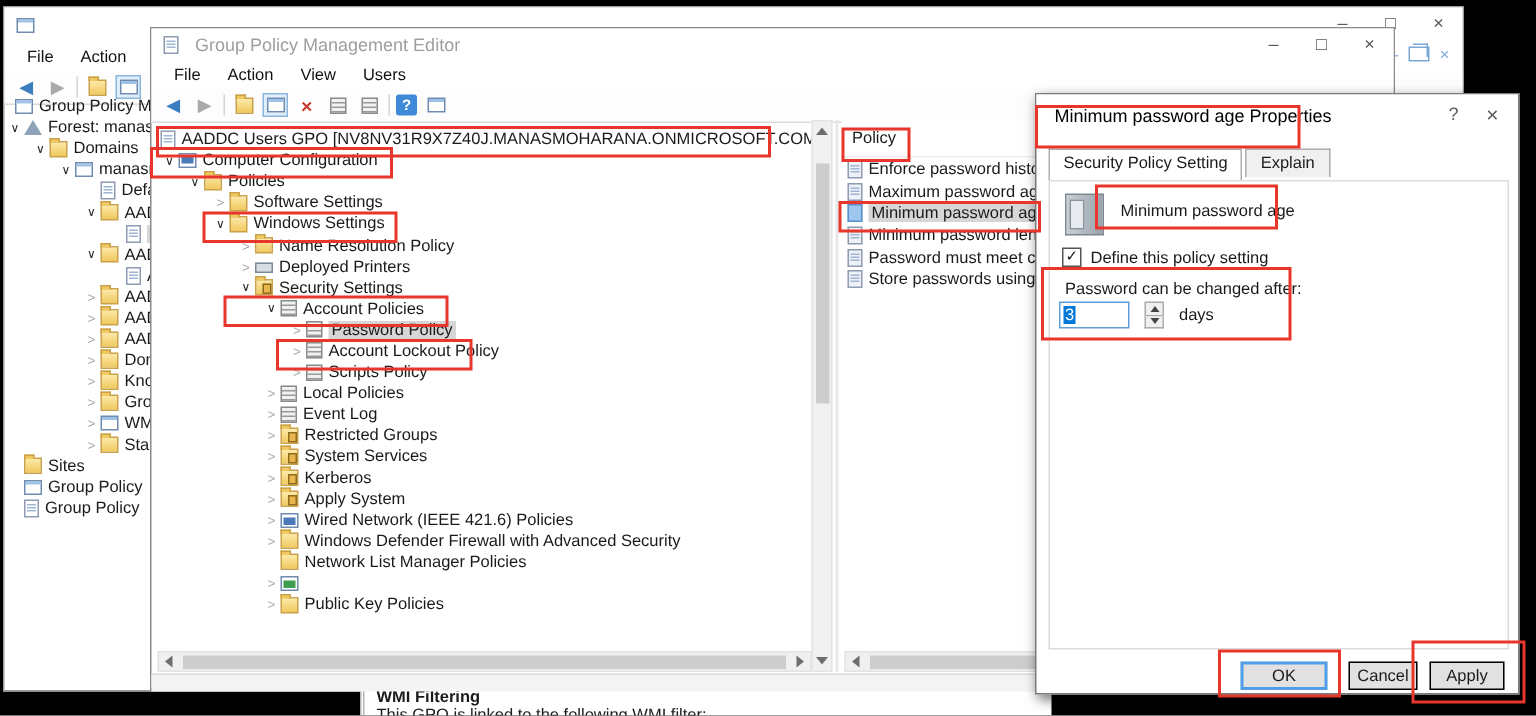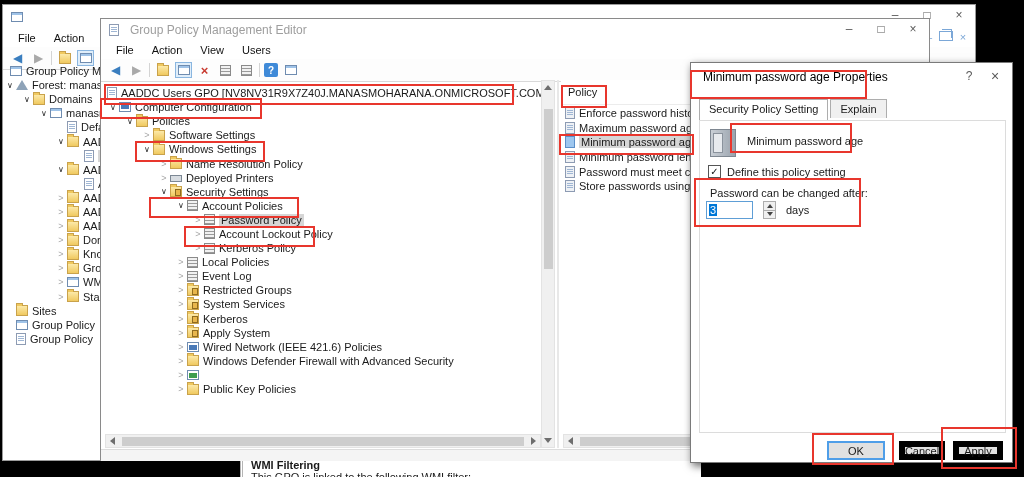--- a/index.html
+++ b/index.html
@@ -57,21 +57,21 @@
   .tri-l{border-top:4px solid transparent;border-bottom:4px solid transparent;border-right:5px solid #6e6e6e}
   .tri-r{border-top:4px solid transparent;border-bottom:4px solid transparent;border-left:5px solid #6e6e6e}
   .tri-u{border-left:4px solid transparent;border-right:4px solid transparent;border-bottom:5px solid #6e6e6e}
   .tri-d{border-left:4px solid transparent;border-right:4px solid transparent;border-top:5px solid #6e6e6e}
   .sbbtn{width:13px;height:13px;display:flex;align-items:center;justify-content:center;flex:none}
   
   .dlg{z-index:30;border:1px solid #7a7a7a;box-shadow:2px 3px 8px rgba(0,0,0,.6)}
   .tab{display:inline-block;padding:3px 9px;border:1px solid #adadad;border-bottom:0;background:#f0f0f0;margin-right:2px;position:relative}
   .tab.active{background:#fff;padding-bottom:5px;z-index:2}
   .panel{position:absolute;border:1px solid #dcdcdc;background:#fff}
-  .btn{position:absolute;height:19px;background:#e1e1e1;border:6px solid #000000;font-size:11px;display:flex;align-items:center;justify-content:center;box-sizing:border-box}
+  .btn{position:absolute;height:19px;background:#e1e1e1;border:1px solid #000000;font-size:11px;display:flex;align-items:center;justify-content:center;box-sizing:border-box}
   .btn.focused{border:2px solid #4f9ee8}
   .checkbox{width:13px;height:13px;border:1px solid #555;background:#fff;display:inline-flex;align-items:center;justify-content:center;font-size:10px;color:#111;box-sizing:border-box}
   .server-icon{width:24px;height:26px;background:linear-gradient(90deg,#c9cfd6,#9aa3ad);border:1px solid #7e8791;position:relative}
   .server-icon::before{content:"";position:absolute;left:2px;top:3px;width:8px;height:18px;background:#e7eaee;border:1px solid #8a929c}
   .anno{position:absolute;border:2px solid #e8362d;z-index:60;pointer-events:none}
   .hdrline{border-bottom:1px solid #ececec}
 </style>
 </head>
 <body>
 
@@ -316,21 +316,21 @@
         <span class="lbl">Password Policy</span>
       </div>
       <div class="row" style="padding-left: 89px;">
         <span class="chev dim">&gt;</span>
         <span class="ic ic-ledger"></span>
         <span class="lbl">Account Lockout Policy</span>
       </div>
       <div class="row" style="padding-left: 89px;">
         <span class="chev dim">&gt;</span>
         <span class="ic ic-ledger"></span>
-        <span class="lbl">Kerberos Policy</span>
+        <span class="lbl">Scripts Policy</span>
       </div>
       <div class="row" style="padding-left: 72px;">
         <span class="chev dim">&gt;</span>
         <span class="ic ic-ledger"></span>
         <span class="lbl">Local Policies</span>
       </div>
       <div class="row" style="padding-left: 72px;">
         <span class="chev dim">&gt;</span>
         <span class="ic ic-ledger"></span>
         <span class="lbl">Event Log</span>
@@ -357,20 +357,25 @@
       </div>
       <div class="row" style="padding-left: 72px;">
         <span class="chev dim">&gt;</span>
         <span class="ic ic-wired"></span>
         <span class="lbl">Wired Network (IEEE 421.6) Policies</span>
       </div>
       <div class="row" style="padding-left: 72px;">
         <span class="chev dim">&gt;</span>
         <span class="ic ic-folder"></span>
         <span class="lbl">Windows Defender Firewall with Advanced Security</span>
+      </div>
+      <div class="row" style="padding-left: 72px;">
+        <span class="chev"></span>
+        <span class="ic ic-folder"></span>
+        <span class="lbl">Network List Manager Policies</span>
       </div>
       <div class="row" style="padding-left: 72px;">
         <span class="chev dim">&gt;</span>
         <span class="ic ic-wireless"></span>
       </div>
       <div class="row" style="padding-left: 72px;">
         <span class="chev dim">&gt;</span>
         <span class="ic ic-folder"></span>
         <span class="lbl">Public Key Policies</span>
       </div>

